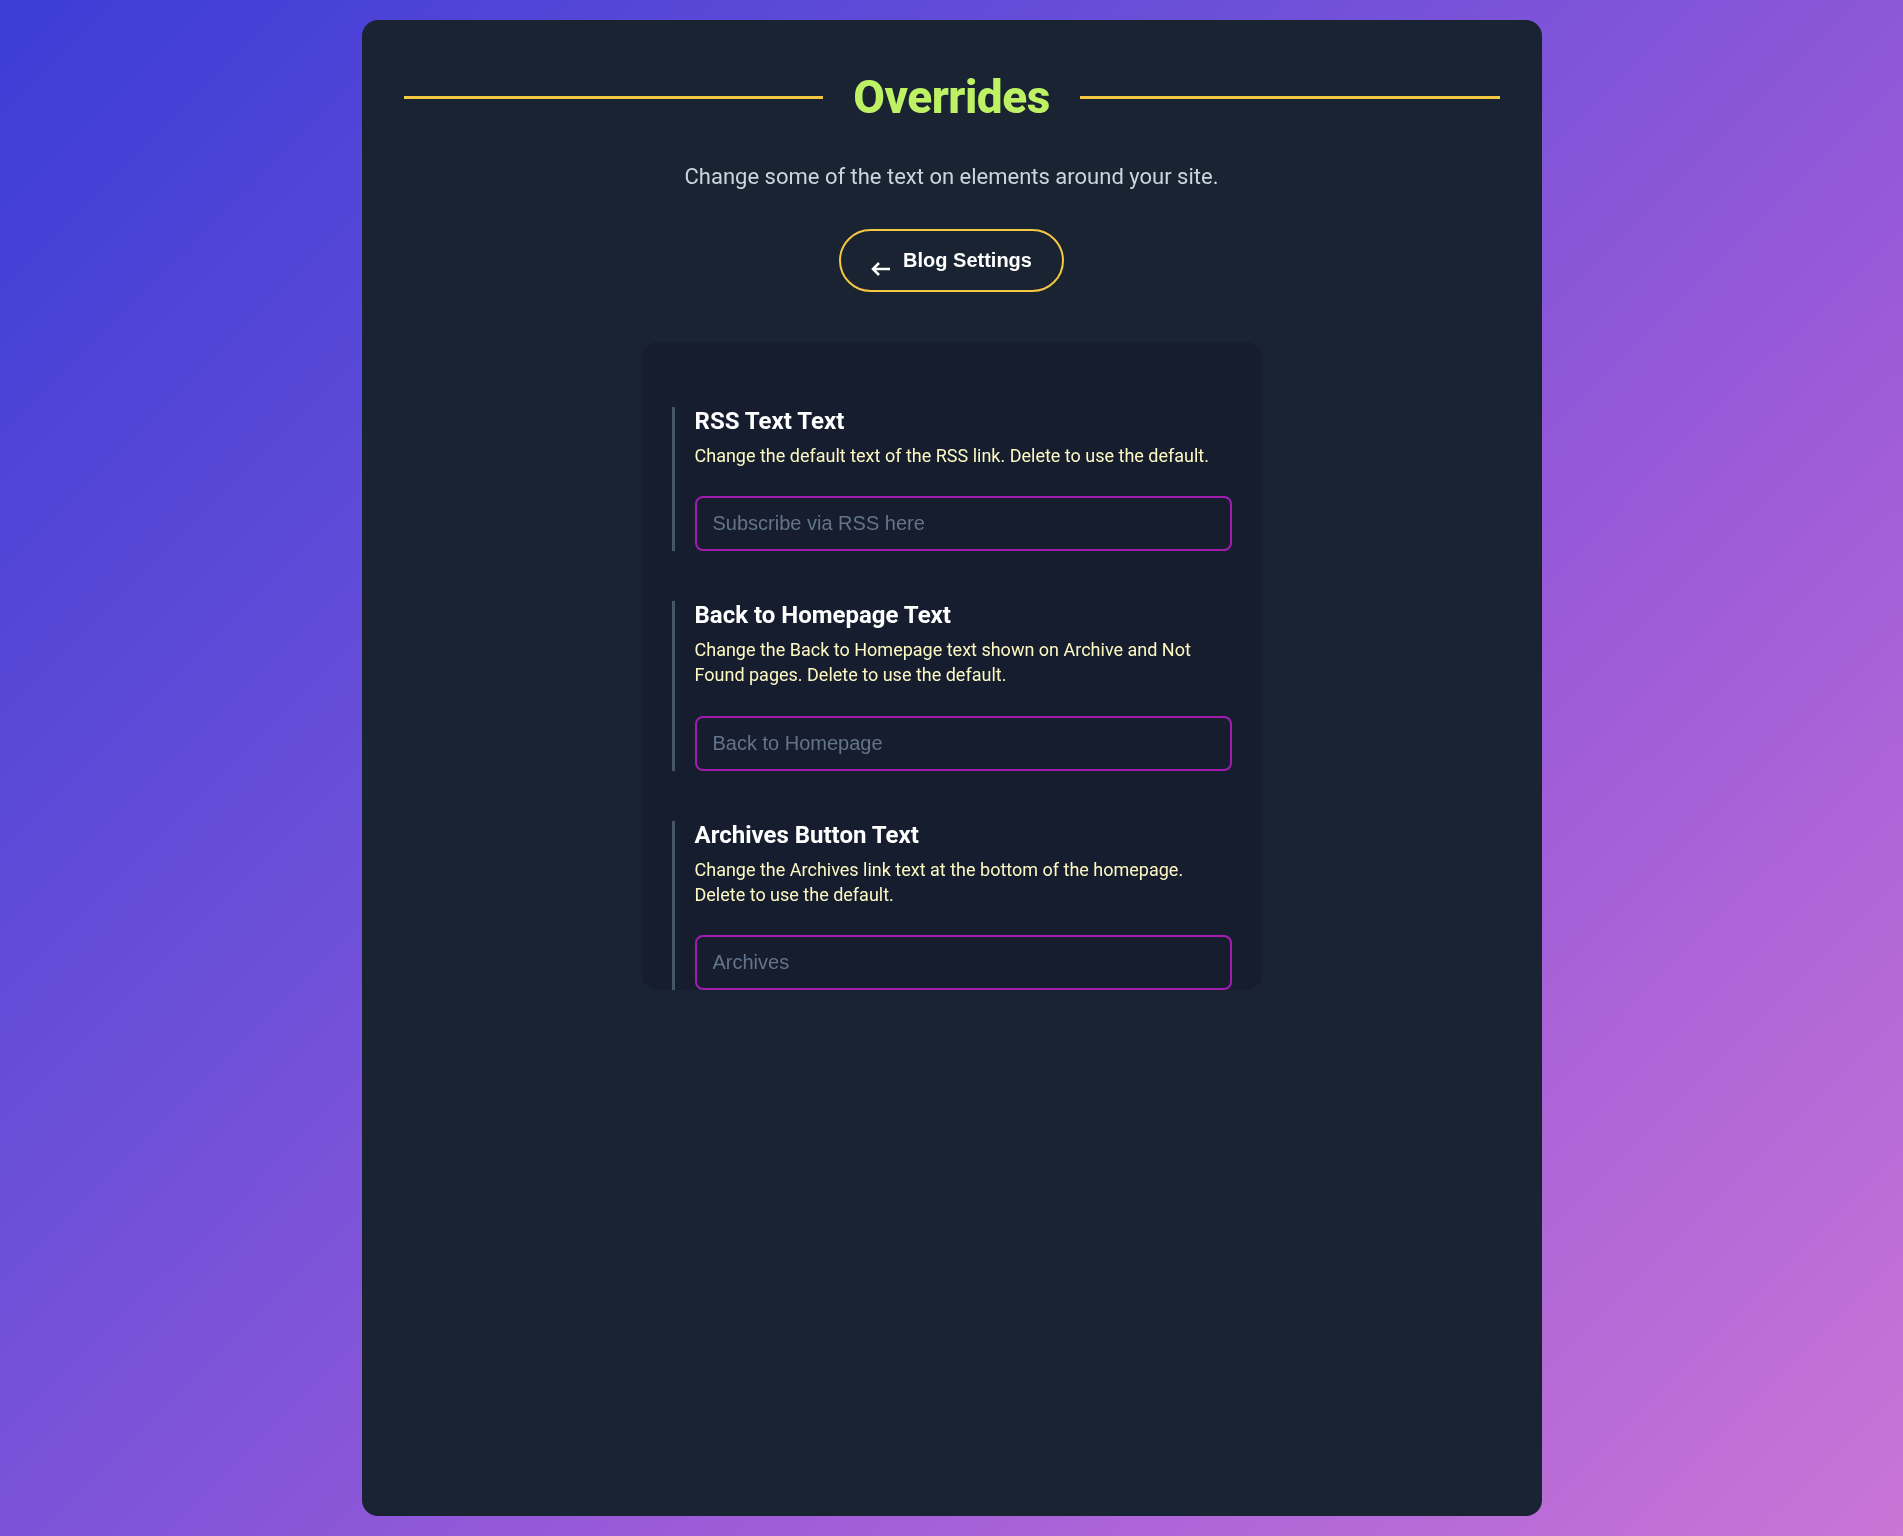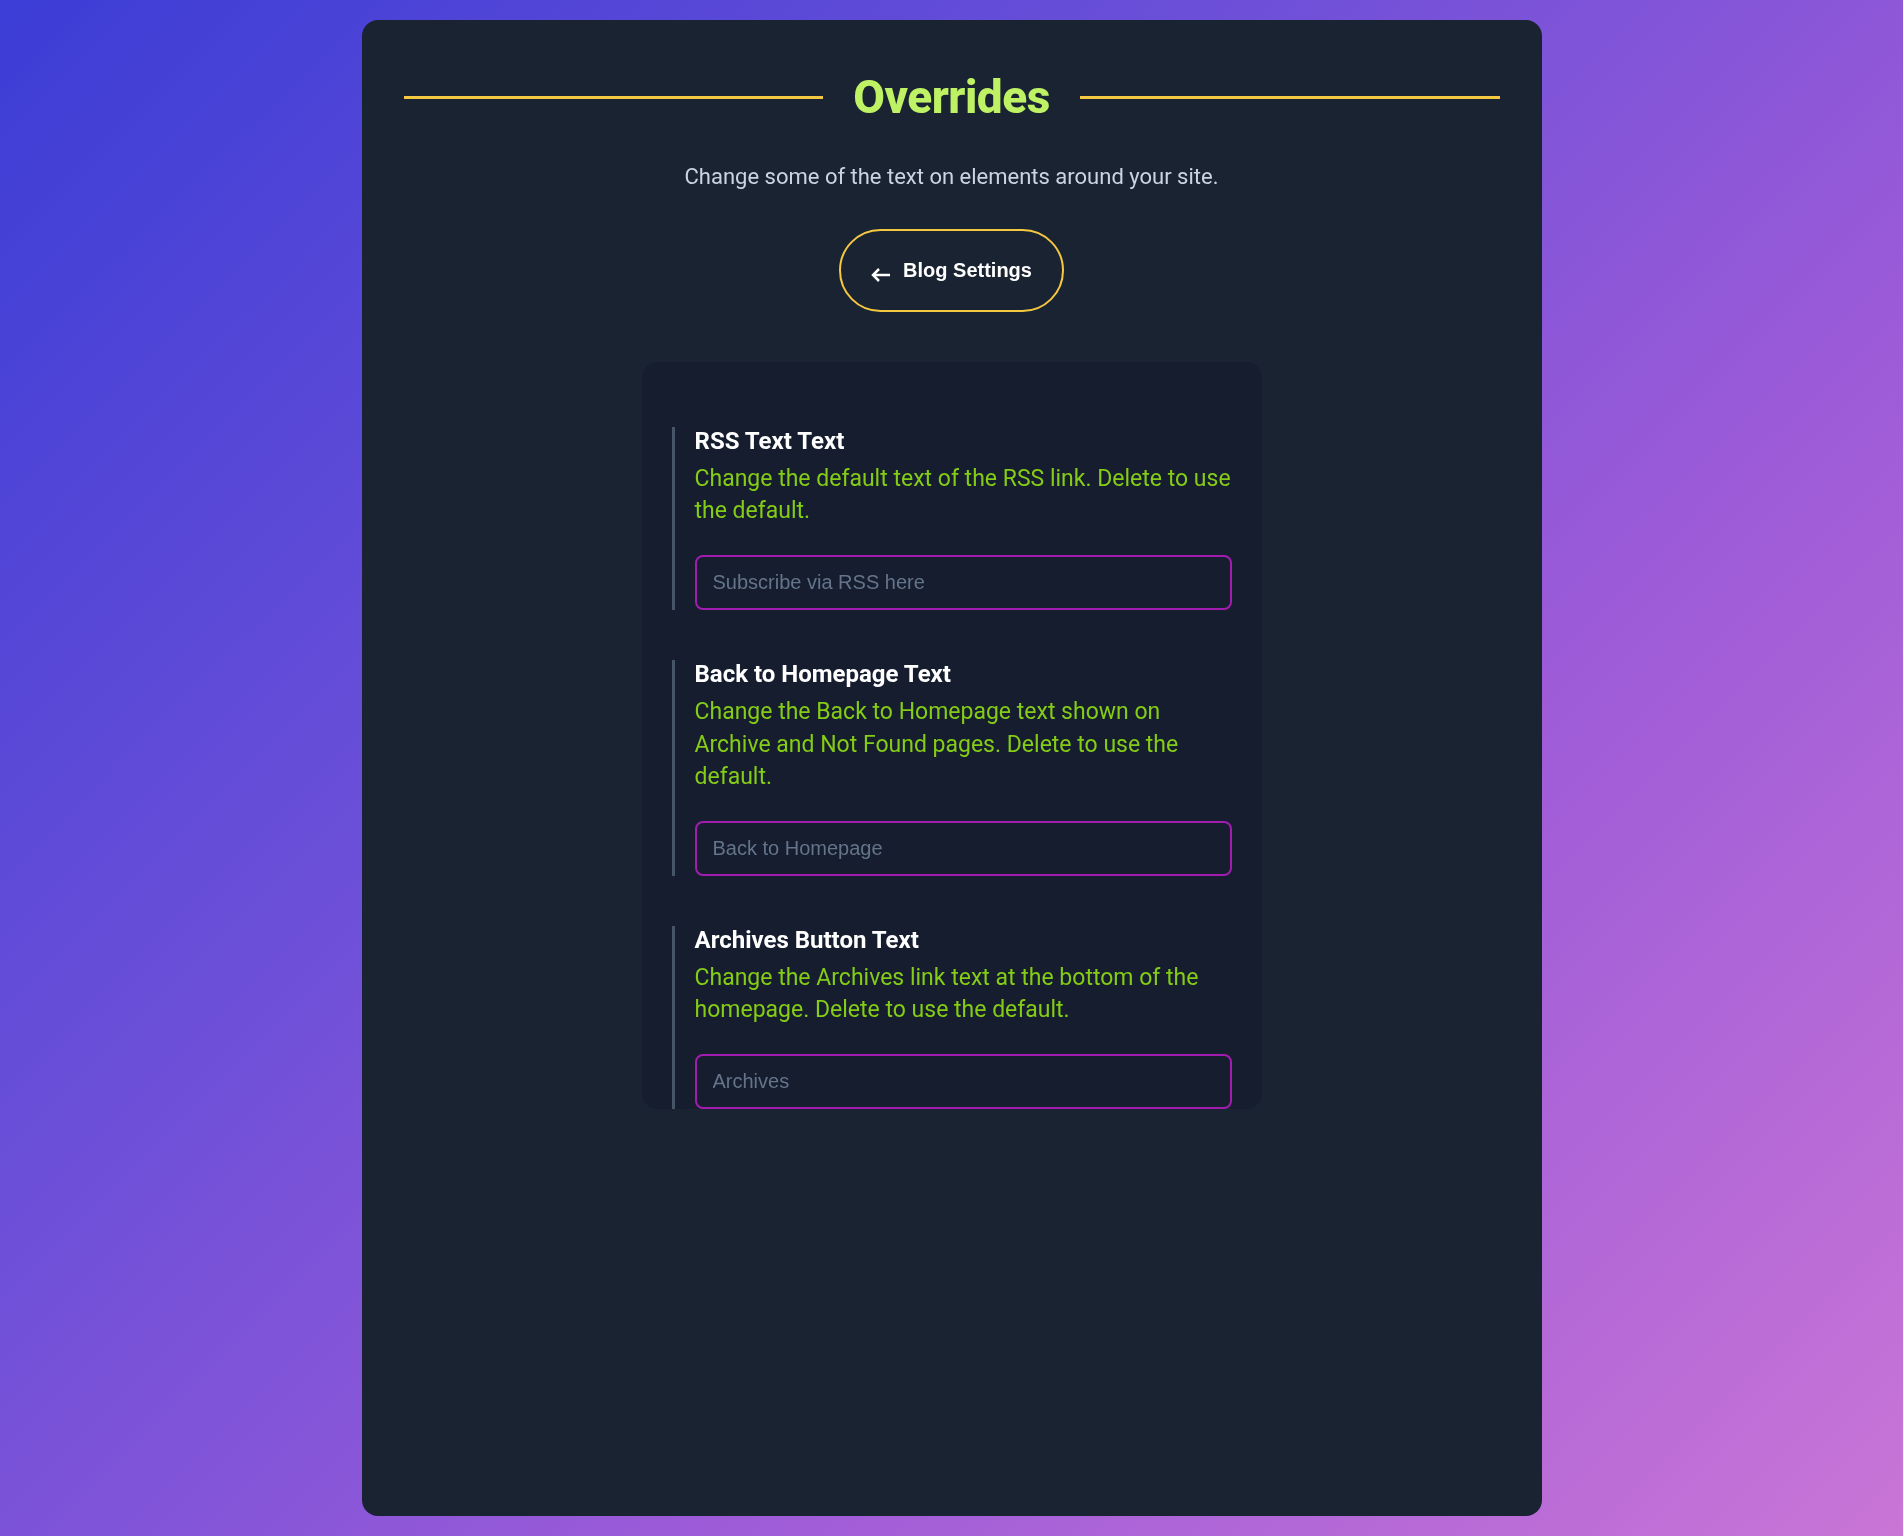--- a/index.html
+++ b/index.html
@@ -51,26 +51,26 @@
     }
     
     .page-subtitle {
       color: #cbd5e1;
       font-size: 22px;
       font-weight: 400;
     }
     
     .back-button {
       display: inline-flex;
-      align-items: center;
+      align-items: flex-end;
       gap: 12px;
       background: transparent;
       border: 2px solid #f5c842;
       border-radius: 999px;
-      padding: 28px 30px;
+      padding: 18px 30px;
       color: #ffffff;
       font-size: 20px;
       font-weight: 700;
       cursor: pointer;
       margin-top: 40px;
     }
     
     .arrow-left {
       display: inline-block;
       width: 20px;
@@ -101,22 +101,22 @@
     }
     
     .setting-title {
       color: #ffffff;
       font-size: 24px;
       font-weight: 700;
       margin-bottom: 8px;
     }
     
     .setting-description {
-      color: #84cc16;
-      font-size: 23px;
+      color: #fef9c3;
+      font-size: 18px;
       line-height: 1.4;
       margin-bottom: 28px;
     }
     
     .setting-input {
       width: 100%;
       background: transparent;
       border: 2px solid #a21caf;
       border-radius: 8px;
       padding: 14px 16px;

